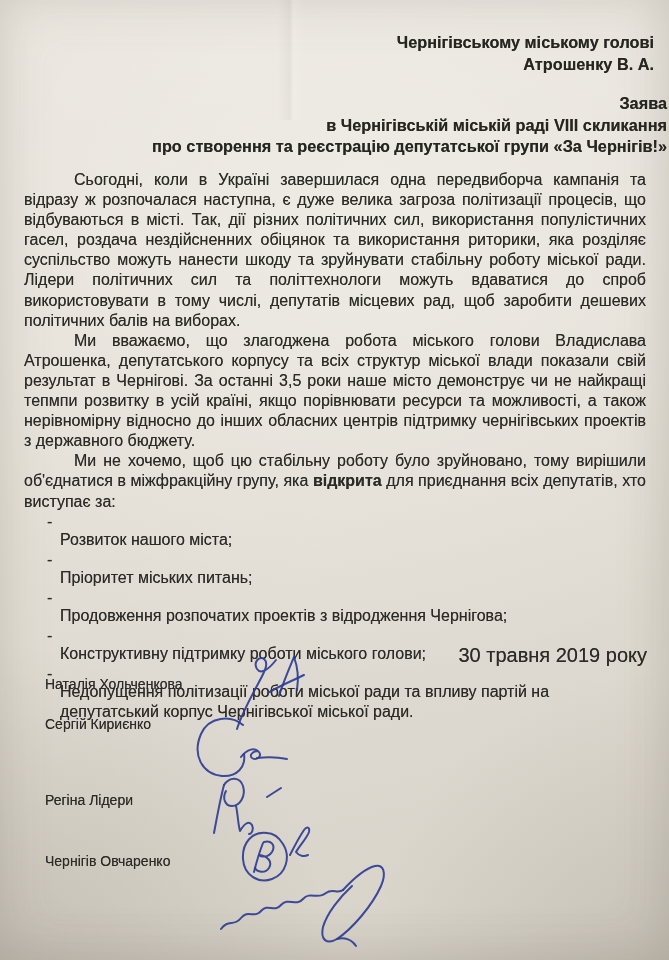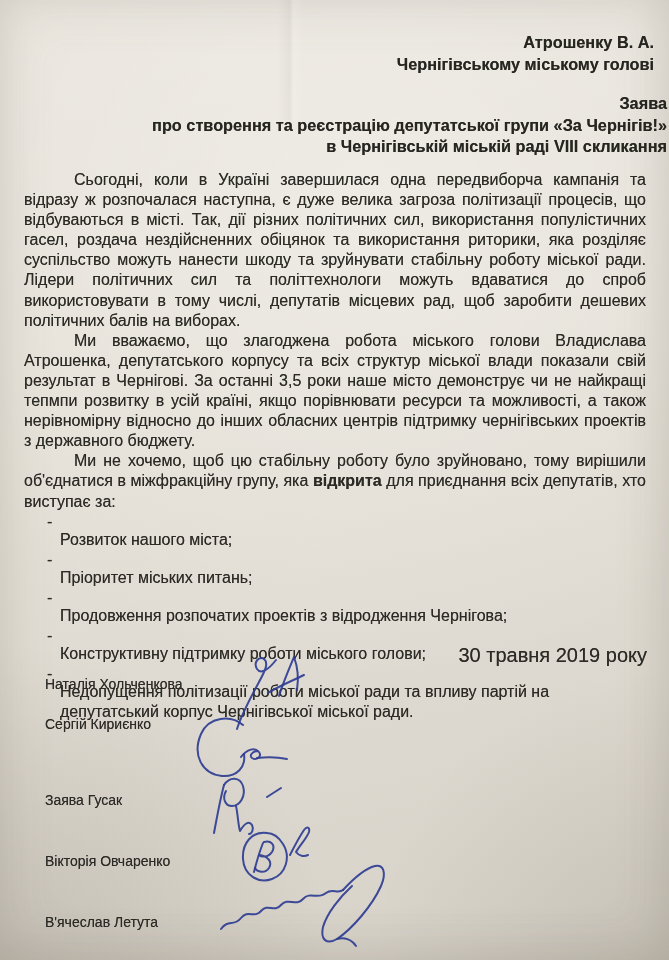--- a/index.html
+++ b/index.html
@@ -59,28 +59,28 @@
   .sig-layer path{fill:none;stroke:#2e3d93;stroke-width:2;stroke-linecap:round;stroke-linejoin:round;opacity:0.92;}
   .bold{font-weight:bold;}
 </style>
 </head>
 <body>
 
 <div class="page">
   <div class="crease"></div>
 
   <div class="recipient txt">
+    <div>Чернігівському міському голові</div>
     <div>Атрошенку В. А.</div>
-    <div>Чернігівському міському голові</div>
   </div>
 
   <div class="doc-title txt">
     <div>Заява</div>
+    <div>в Чернігівській міській раді VIII скликання</div>
     <div>про створення та реєстрацію депутатської групи «За Чернігів!»</div>
-    <div>в Чернігівській міській раді VIII скликання</div>
   </div>
 
   <div class="body-text txt">
     <p>Сьогодні, коли в Україні завершилася одна передвиборча кампанія та відразу ж розпочалася наступна, є дуже велика загроза політизації процесів, що відбуваються в місті. Так, дії різних політичних сил, використання популістичних гасел, роздача нездійсненних обіцянок та використання риторики, яка розділяє суспільство можуть нанести шкоду та зруйнувати стабільну роботу міської ради. Лідери політичних сил та політтехнологи можуть вдаватися до спроб використовувати в тому числі, депутатів місцевих рад, щоб заробити дешевих політичних балів на виборах.</p>
     <p>Ми вважаємо, що злагоджена робота міського голови Владислава Атрошенка, депутатського корпусу та всіх структур міської влади показали свій результат в Чернігові. За останні 3,5 роки наше місто демонструє чи не найкращі тепмпи розвитку в усій країні, якщо порівнювати ресурси та можливості, а також нерівномірну відносно до інших обласних центрів підтримку чернігівських проектів з державного бюджету.</p>
     <p><span>Ми не хочемо, щоб цю стабільну роботу було зруйновано, тому вирішили об'єднатися в міжфракційну групу, яка </span><span class="bold">відкрита</span><span> для приєднання всіх депутатів, хто виступає за:</span></p>
     <ul class="plist">
       <li>
           <span class="dash">-</span>
           <span class="li-text">Розвиток нашого міста;</span>
@@ -101,23 +101,22 @@
           <span class="dash">-</span>
           <span class="li-text">Недопущення політизації роботи міської ради та впливу партій на депутатський корпус Чернігівської міської ради.</span>
         </li>
     </ul>
   </div>
 
   <div class="date-line txt">30 травня 2019 року</div>
 
   <div class="signer s1 txt">Наталія Хольченкова</div>
   <div class="signer s2 txt">Сергій Кириєнко</div>
-  <div class="signer s3 txt">Заява Гусак</div>
-  <div class="signer s4 txt">Вікторія Овчаренко</div>
-  <div class="signer s5 txt">В'ячеслав Летута</div>
+  <div class="signer s3 txt">Регіна Лідери</div>
+  <div class="signer s4 txt">Чернігів Овчаренко</div>
 
   <svg class="sig-layer" viewBox="0 0 669 960" xmlns="http://www.w3.org/2000/svg">
     <g>
       <path d="M237,729 C242,713 251,697 259,682 C265,671 269,663 264,659 C259,656 253,662 257,669 C261,675 269,669 276,660"></path>
       <path d="M279,696 C283,683 289,669 294,657 C297,665 299,677 297,690"></path>
       <path d="M268,693 C279,686 292,681 304,675"></path>
     </g>
     <g>
       <path d="M243,725 C231,715 209,716 201,734 C192,755 202,774 222,776 C237,777 246,767 244,754"></path>
       <path d="M241,757 C247,749 255,747 259,752 C262,756 257,761 252,758 C249,756 252,751 258,751"></path>

